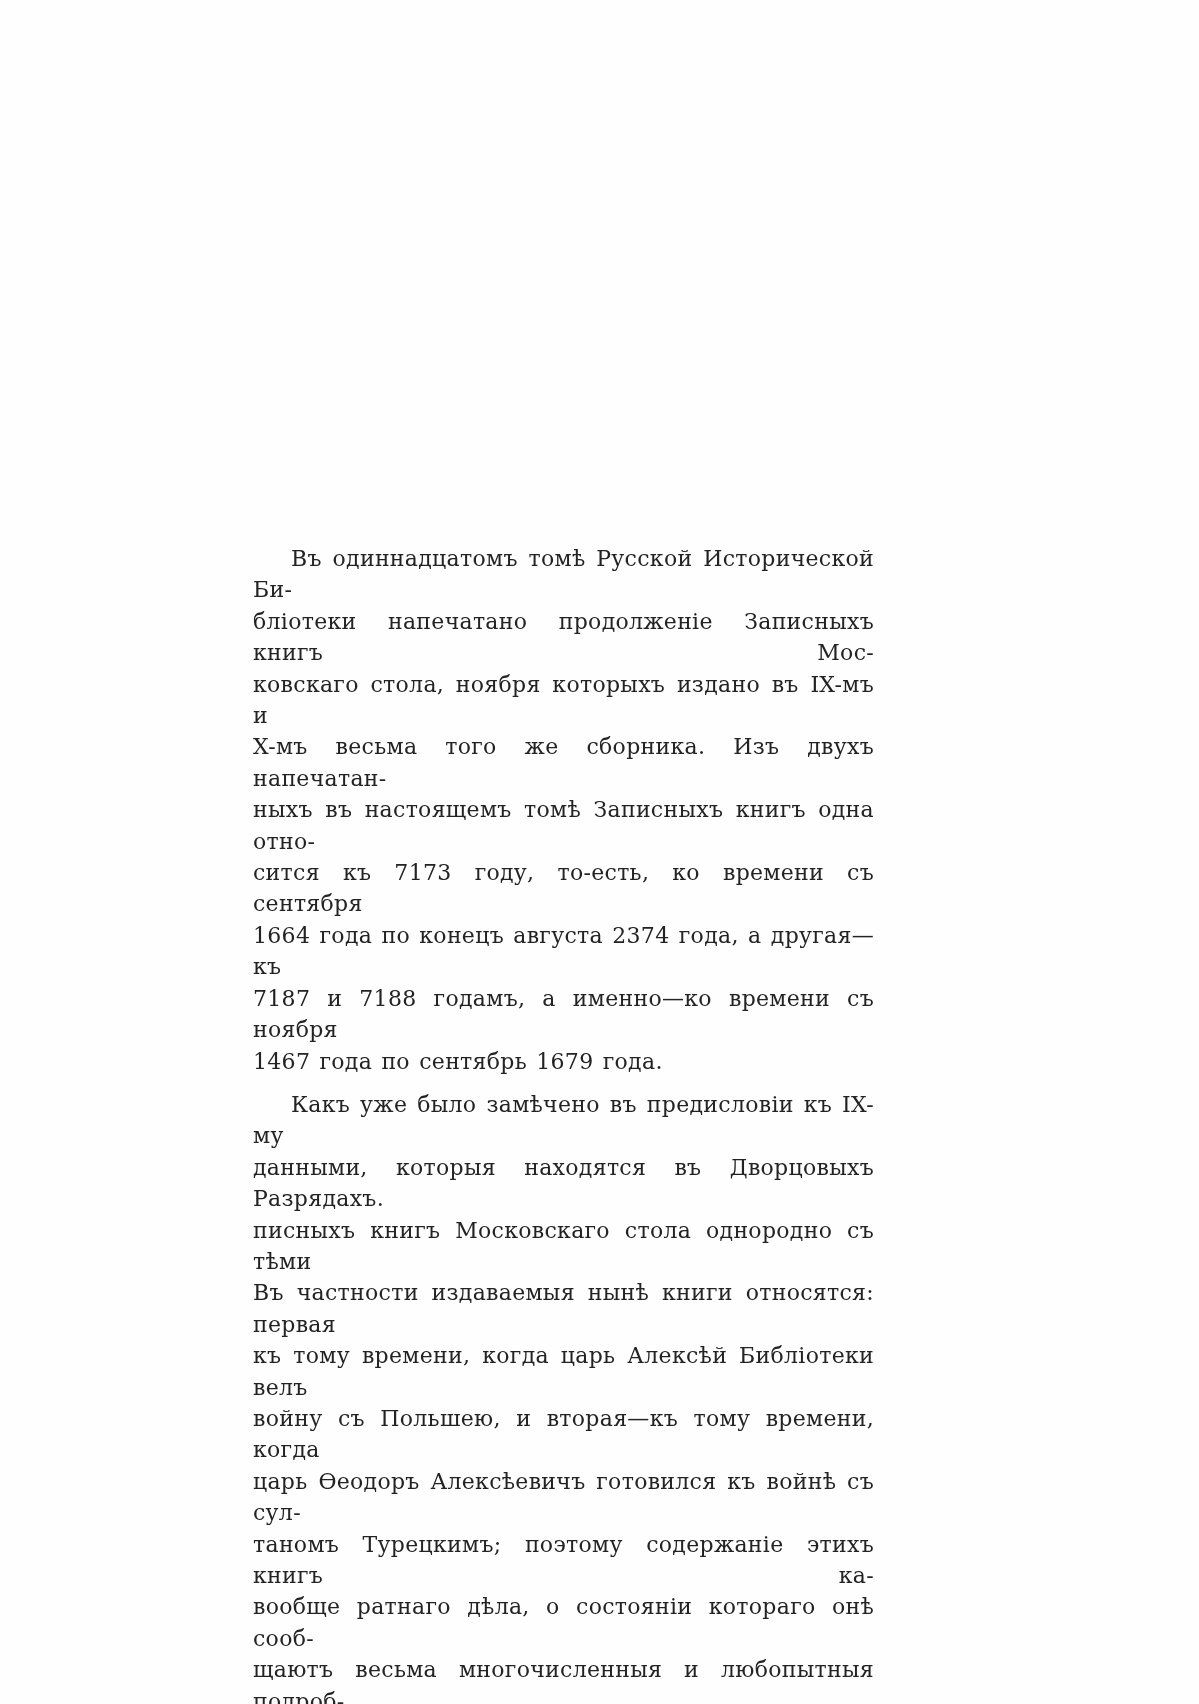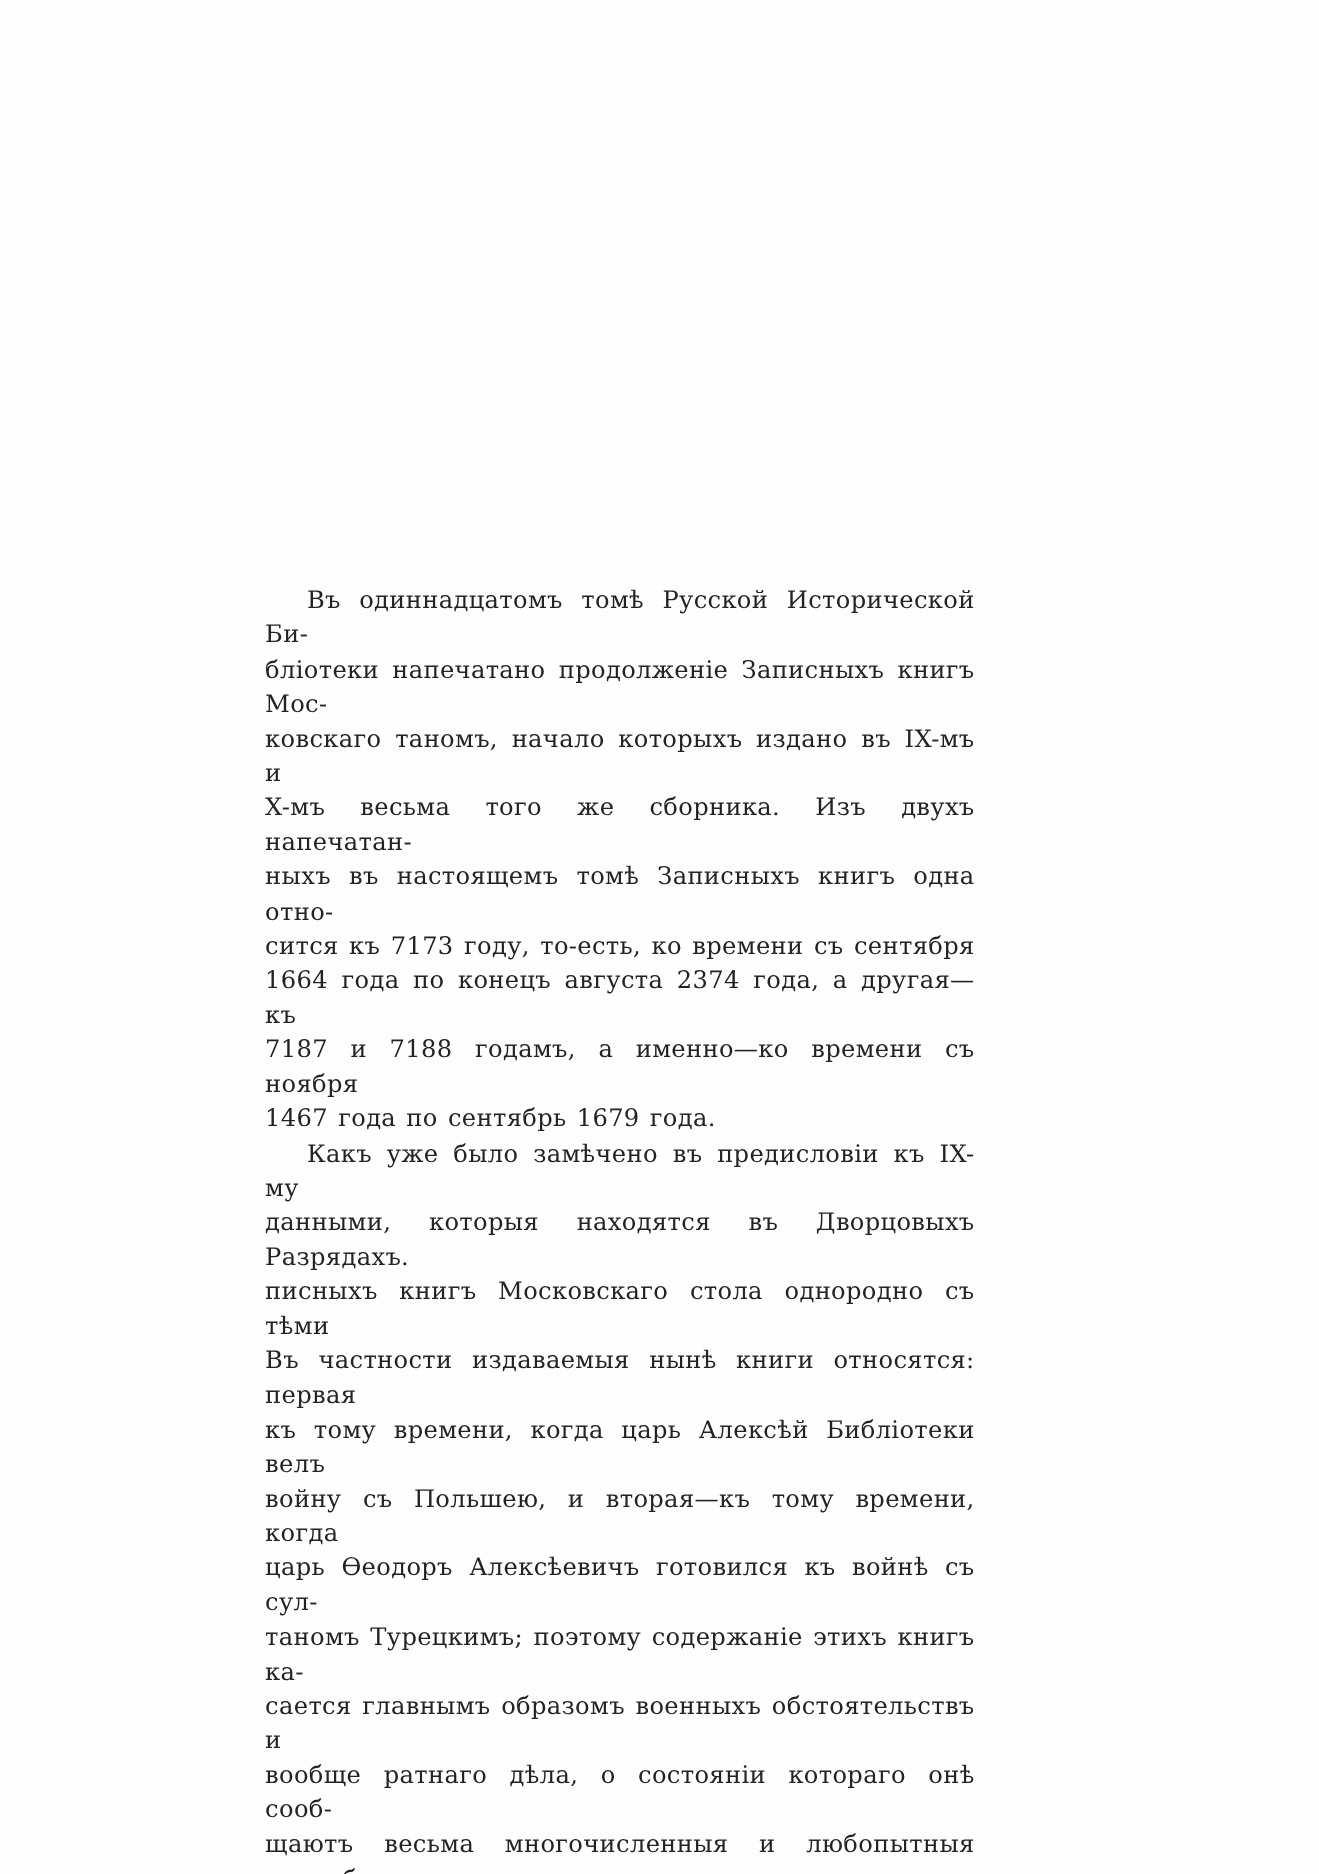--- a/index.html
+++ b/index.html
@@ -24,21 +24,21 @@
     position: absolute;
     left: 241px;
     top: 531px;
     width: 645px;
     color: #232323;
     font-size: 22px;
     line-height: 31.4px;
     letter-spacing: 0.3px;
   }
   .para {
-    margin: 0;
+    margin: 12px;
     padding: 0;
   }
   
   .line {
     text-align: justify;
     text-align-last: justify;
     word-spacing: 2px;
     white-space: normal;
   }
   .line.first {
@@ -49,35 +49,34 @@
   }
 </style>
 </head>
 <body>
 
 <div class="scan-page">
   <div class="text-block" id="text-block">
       <div class="para">
         <div class="line first">Въ одиннадцатомъ томѣ Русской Исторической Би-</div>
         <div class="line">бліотеки напечатано продолженіе Записныхъ книгъ Мос-</div>
-        <div class="line">ковскаго таномъ, начало которыхъ издано въ IX-мъ и</div>
+        <div class="line">ковскаго стола, ноября которыхъ издано въ IX-мъ и</div>
         <div class="line">X-мъ весьма того же сборника. Изъ двухъ напечатан-</div>
         <div class="line">ныхъ въ настоящемъ томѣ Записныхъ книгъ одна отно-</div>
         <div class="line">сится къ 7173 году, то-есть, ко времени съ сентября</div>
         <div class="line">1664 года по конецъ августа 2374 года, а другая—къ</div>
         <div class="line">7187 и 7188 годамъ, а именно—ко времени съ ноября</div>
         <div class="line last">1467 года по сентябрь 1679 года.</div>
       </div>
       <div class="para">
         <div class="line first">Какъ уже было замѣчено въ предисловіи къ IX-му</div>
         <div class="line">данными, которыя находятся въ Дворцовыхъ Разрядахъ.</div>
         <div class="line">писныхъ книгъ Московскаго стола однородно съ тѣми</div>
         <div class="line">Въ частности издаваемыя нынѣ книги относятся: первая</div>
         <div class="line">къ тому времени, когда царь Алексѣй Библіотеки велъ</div>
         <div class="line">войну съ Польшею, и вторая—къ тому времени, когда</div>
         <div class="line">царь Ѳеодоръ Алексѣевичъ готовился къ войнѣ съ сул-</div>
         <div class="line">таномъ Турецкимъ; поэтому содержаніе этихъ книгъ ка-</div>
-        <div class="line">сается главнымъ образомъ военныхъ обстоятельствъ и</div>
         <div class="line">вообще ратнаго дѣла, о состояніи котораго онѣ сооб-</div>
         <div class="line">щаютъ весьма многочисленныя и любопытныя подроб-</div>
       </div>
     </div>
 </div>
 
 </body></html>

